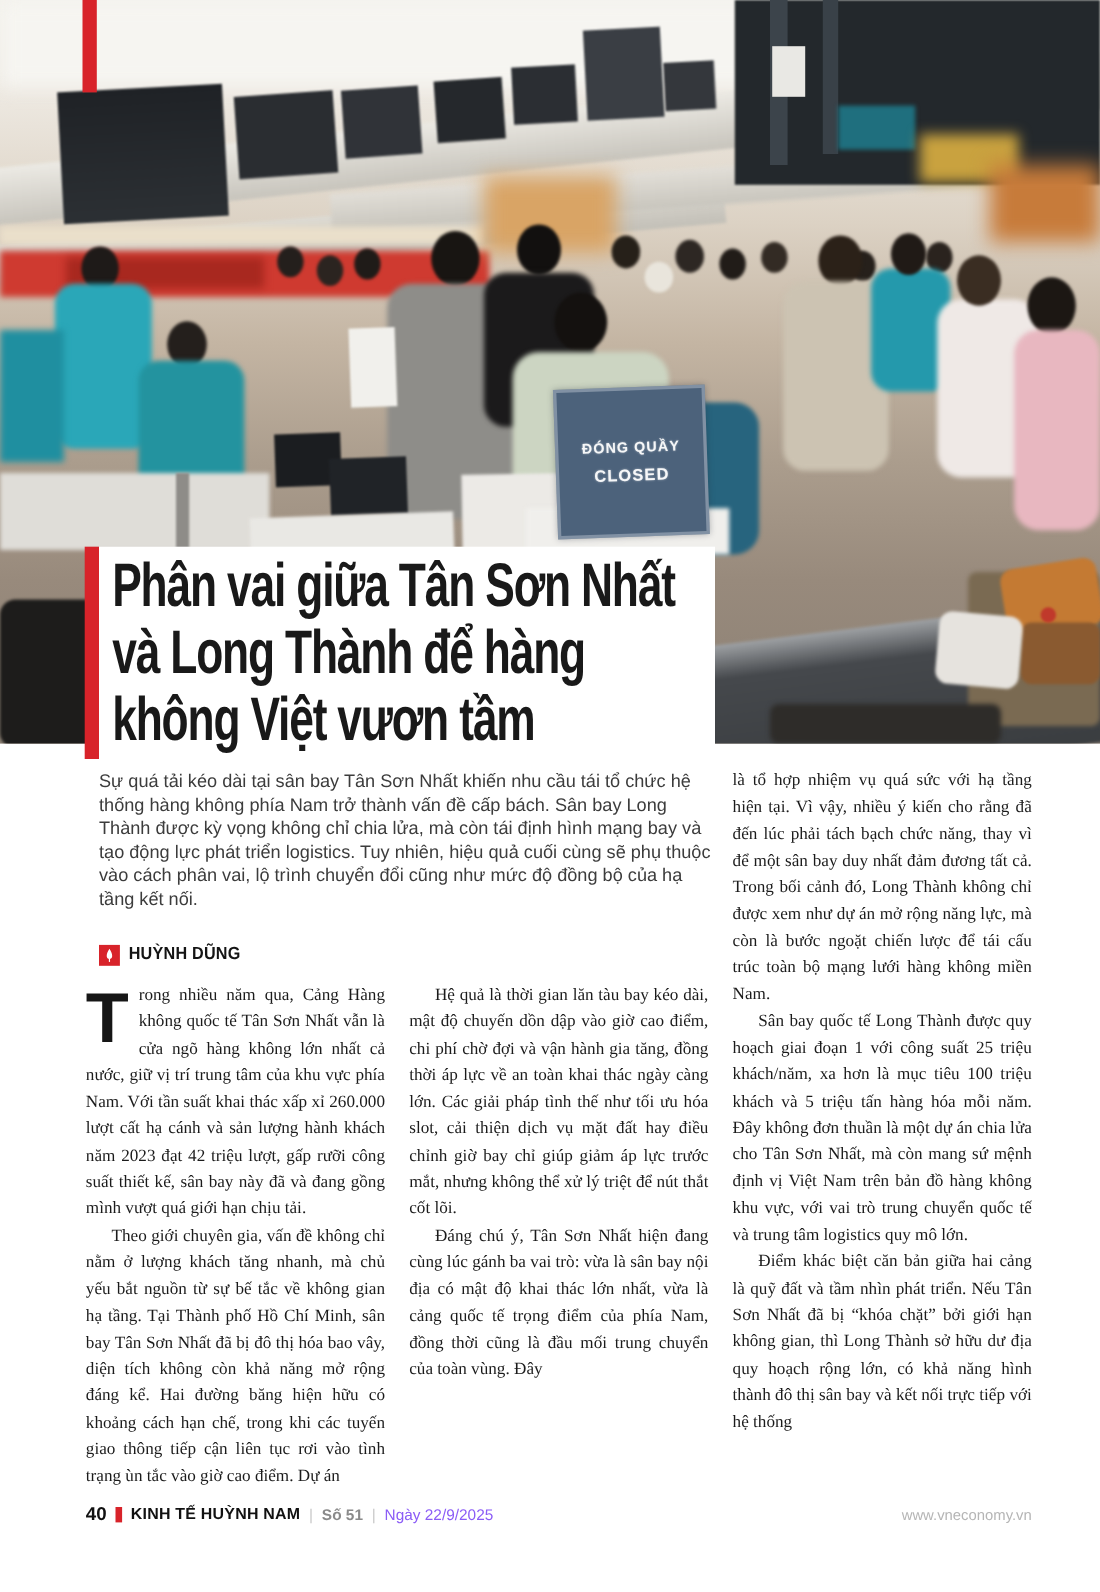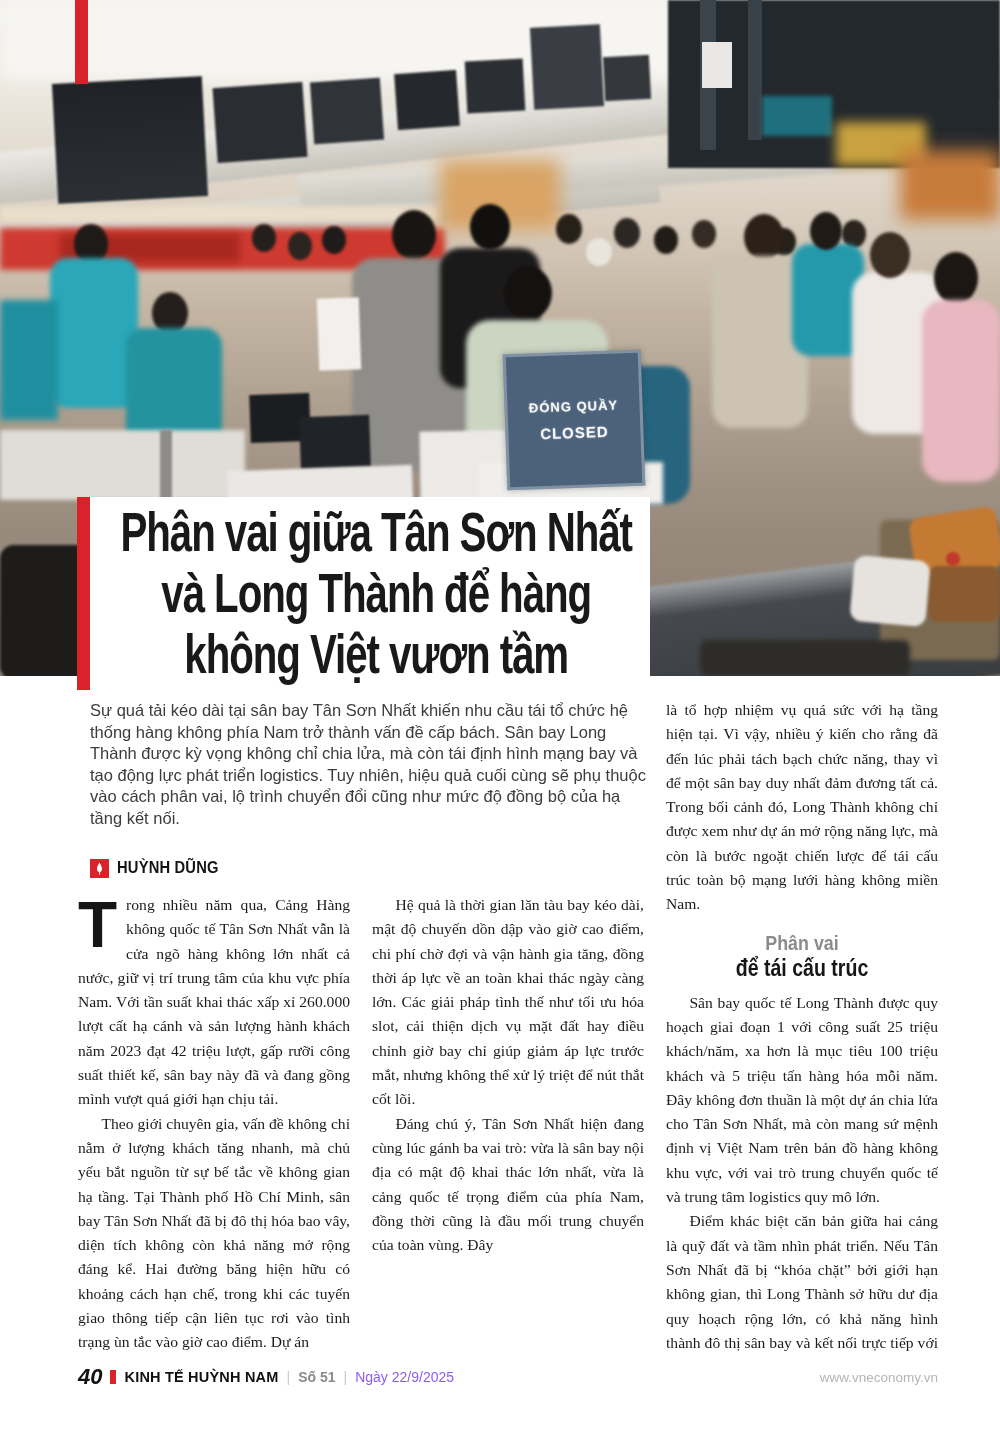--- a/index.html
+++ b/index.html
@@ -16,21 +16,21 @@
   
   #photo {
     left:0; top:0; width:1000px; height:676px;
     overflow:hidden;
     background:linear-gradient(180deg,#f3f1ec 0%,#ece7df 14%,#dcd2c4 30%,#c4b5a3 46%,#ab9d8d 62%,#988a7c 78%,#8b8074 100%);
   }
   .blob { position:absolute; }
 
   
   #headline-bar { left:77px; top:497px; width:13px; height:193px; background:#d8232a; z-index:5; }
-  #headline-box { left:90px; top:497px; width:560px; height:193px; background:#ffffff; z-index:5; padding:4px 0 0 12px; box-sizing:border-box;text-align:center; }
+  #headline-box { left:90px; top:497px; width:560px; height:193px; background:#ffffff; z-index:5; padding:4px 0 0 12px; box-sizing:border-box; }
   .headline-line {
     font-family:"Liberation Sans", sans-serif;
     font-weight:800;
     font-size:56px;
     line-height:61px;
     letter-spacing:-1.5px;
     color:#191919;
     white-space:nowrap;
     transform:scaleX(0.72);
     transform-origin:0 50%;
@@ -106,21 +106,21 @@
   #closed-sign .s1 { font-size:13px; }
   #closed-sign .s2 { font-size:15px; }
 
   
   #footer {
     left:78px; top:1366px; width:860px; height:22px;
     display:flex; align-items:center; justify-content:space-between;
     font-family:"Liberation Sans", sans-serif;
   }
   #footer .left { display:flex; align-items:center; gap:8px; }
-  #footer .page-num { font-weight:800; font-size:22px; color:#111111;font-style:italic; }
+  #footer .page-num { font-weight:800; font-size:17px; color:#111111; }
   #footer .red-tick { width:6px; height:14px; background:#d8232a; }
   #footer .brand { font-weight:800; font-size:14.5px; color:#111111; letter-spacing:0.2px; }
   #footer .sep { color:#c9c9c9; font-size:14px; }
   #footer .issue { font-weight:700; font-size:14px; color:#8a8a8a; }
   #footer .date { font-size:14px; color:#8b5cf6; }
   #footer .website { font-size:13.5px; color:#b5b5b5; }
 
   
   #top-red-bar { left:75px; top:0; width:13px; height:84px; background:#d8232a; z-index:4; }
 </style>
@@ -241,24 +241,20 @@
   <p>Theo giới chuyên gia, vấn đề không chỉ nằm ở lượng khách tăng nhanh, mà chủ yếu bắt nguồn từ sự bế tắc về không gian hạ tầng. Tại Thành phố Hồ Chí Minh, sân bay Tân Sơn Nhất đã bị đô thị hóa bao vây, diện tích không còn khả năng mở rộng đáng kể. Hai đường băng hiện hữu có khoảng cách hạn chế, trong khi các tuyến giao thông tiếp cận liên tục rơi vào tình trạng ùn tắc vào giờ cao điểm. Dự án</p>
 </div>
 
 <div id="col2" class="col">
   <p>Hệ quả là thời gian lăn tàu bay kéo dài, mật độ chuyến dồn dập vào giờ cao điểm, chi phí chờ đợi và vận hành gia tăng, đồng thời áp lực về an toàn khai thác ngày càng lớn. Các giải pháp tình thế như tối ưu hóa slot, cải thiện dịch vụ mặt đất hay điều chỉnh giờ bay chỉ giúp giảm áp lực trước mắt, nhưng không thể xử lý triệt để nút thắt cốt lõi.</p>
   <p>Đáng chú ý, Tân Sơn Nhất hiện đang cùng lúc gánh ba vai trò: vừa là sân bay nội địa có mật độ khai thác lớn nhất, vừa là cảng quốc tế trọng điểm của phía Nam, đồng thời cũng là đầu mối trung chuyển của toàn vùng. Đây</p>
 </div>
 
 <div id="col3" class="col">
   <p class="noindent">là tổ hợp nhiệm vụ quá sức với hạ tầng hiện tại. Vì vậy, nhiều ý kiến cho rằng đã đến lúc phải tách bạch chức năng, thay vì để một sân bay duy nhất đảm đương tất cả. Trong bối cảnh đó, Long Thành không chỉ được xem như dự án mở rộng năng lực, mà còn là bước ngoặt chiến lược để tái cấu trúc toàn bộ mạng lưới hàng không miền Nam.</p>
-  <div class="subhead">
-    <span class="l1">Phân vai</span>
-    <span class="l2">để tái cấu trúc</span>
-  </div>
   <p>Sân bay quốc tế Long Thành được quy hoạch giai đoạn 1 với công suất 25 triệu khách/năm, xa hơn là mục tiêu 100 triệu khách và 5 triệu tấn hàng hóa mỗi năm. Đây không đơn thuần là một dự án chia lửa cho Tân Sơn Nhất, mà còn mang sứ mệnh định vị Việt Nam trên bản đồ hàng không khu vực, với vai trò trung chuyển quốc tế và trung tâm logistics quy mô lớn.</p>
   <p>Điểm khác biệt căn bản giữa hai cảng là quỹ đất và tầm nhìn phát triển. Nếu Tân Sơn Nhất đã bị “khóa chặt” bởi giới hạn không gian, thì Long Thành sở hữu dư địa quy hoạch rộng lớn, có khả năng hình thành đô thị sân bay và kết nối trực tiếp với hệ thống</p>
 </div>
 
 <div id="footer" class="abs">
   <div class="left">
     <span class="page-num">40</span>
     <span class="red-tick"></span>
     <span class="brand">KINH TẾ HUỲNH NAM</span>
     <span class="sep">|</span>

